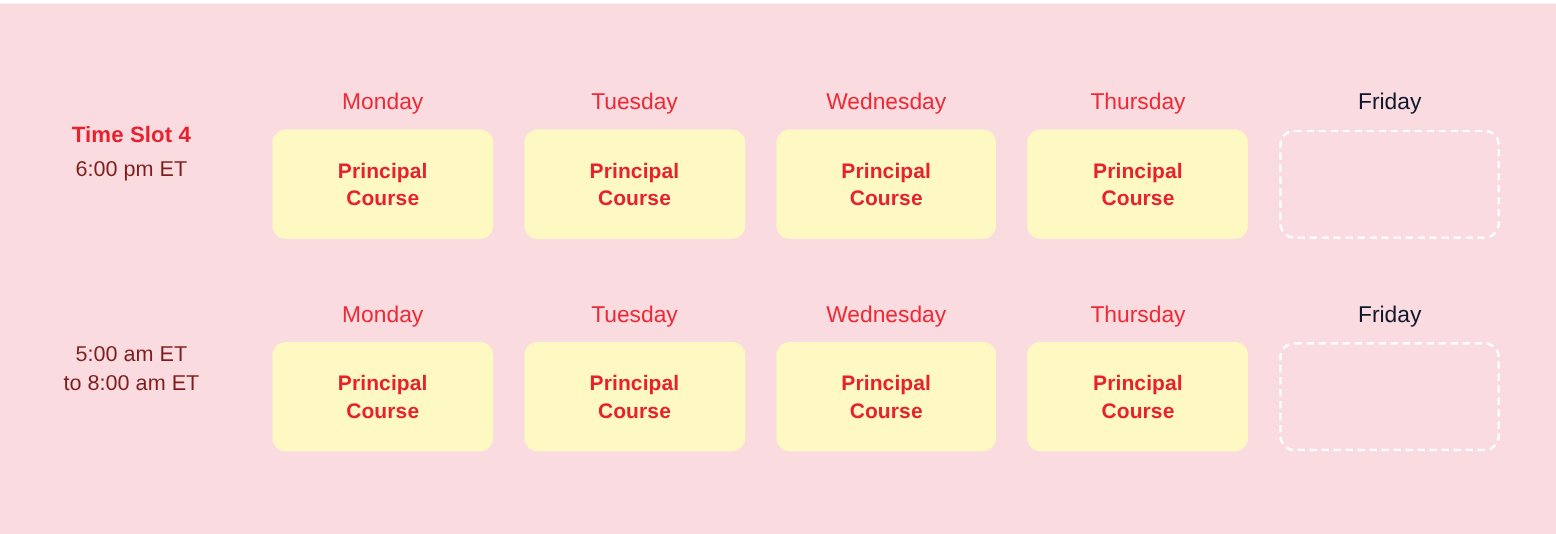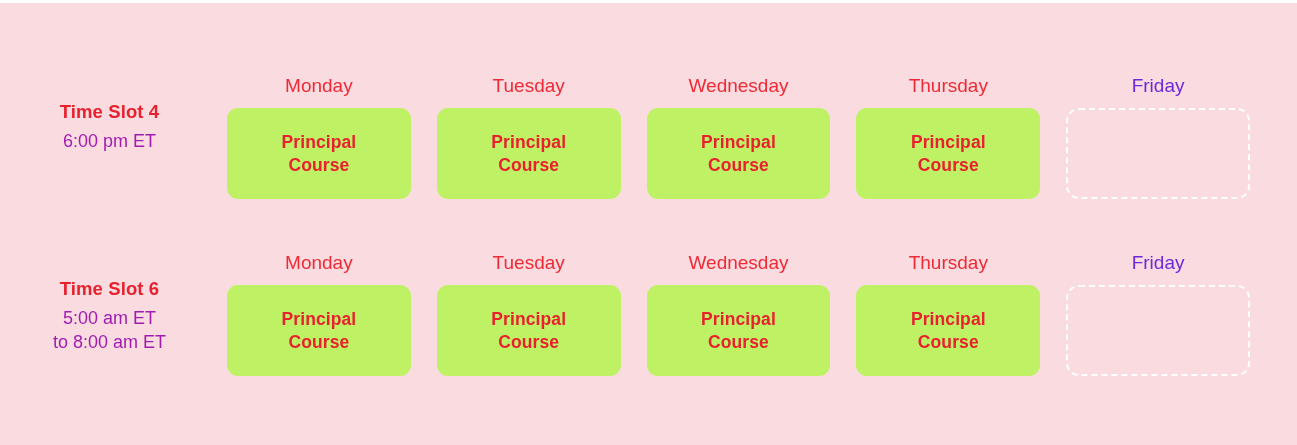--- a/index.html
+++ b/index.html
@@ -57,21 +57,21 @@
     font-weight: bold;
     color: #E8212E;
     line-height: 1.25;
     letter-spacing: 0.1px;
   }
 
   .slot-time {
     margin-top: 7px;
     font-size: 18px;
     font-weight: normal;
-    color: #a21caf;
+    color: #7f1d1d;
     line-height: 1.32;
     white-space: nowrap;
   }
 
   
   .day-cols {
     flex: 1;
     display: flex;
     gap: 26px;
     padding-right: 47px;
@@ -88,27 +88,27 @@
     height: 46px;
     display: flex;
     align-items: center;
     justify-content: center;
     font-size: 19px;
     color: #EE2A36;
     line-height: 1;
   }
 
   .day-head.is-muted {
-    color: #6d28d9;
+    color: #0f172a;
   }
 
   .course-card {
     height: 91px;
     border-radius: 11px;
-    background: #bef264;
+    background: #fef9c3;
     display: flex;
     align-items: center;
     justify-content: center;
     text-align: center;
   }
 
   .course-card .course-name {
     font-size: 17.5px;
     font-weight: bold;
     color: #E8212E;
@@ -184,21 +184,20 @@
         <div class="course-card is-empty">
           
         </div>
       </div>
 
     </div>
   </div>
 
   <div class="slot-row row-1">
     <div class="slot-label">
-      <div class="slot-title">Time Slot 6</div>
       <div class="slot-time">
         <div>5:00 am ET</div>
         <div>to 8:00 am ET</div>
       </div>
     </div>
 
     <div class="day-cols">
 
       <div class="day-col">
         <div class="day-head">Monday</div>

